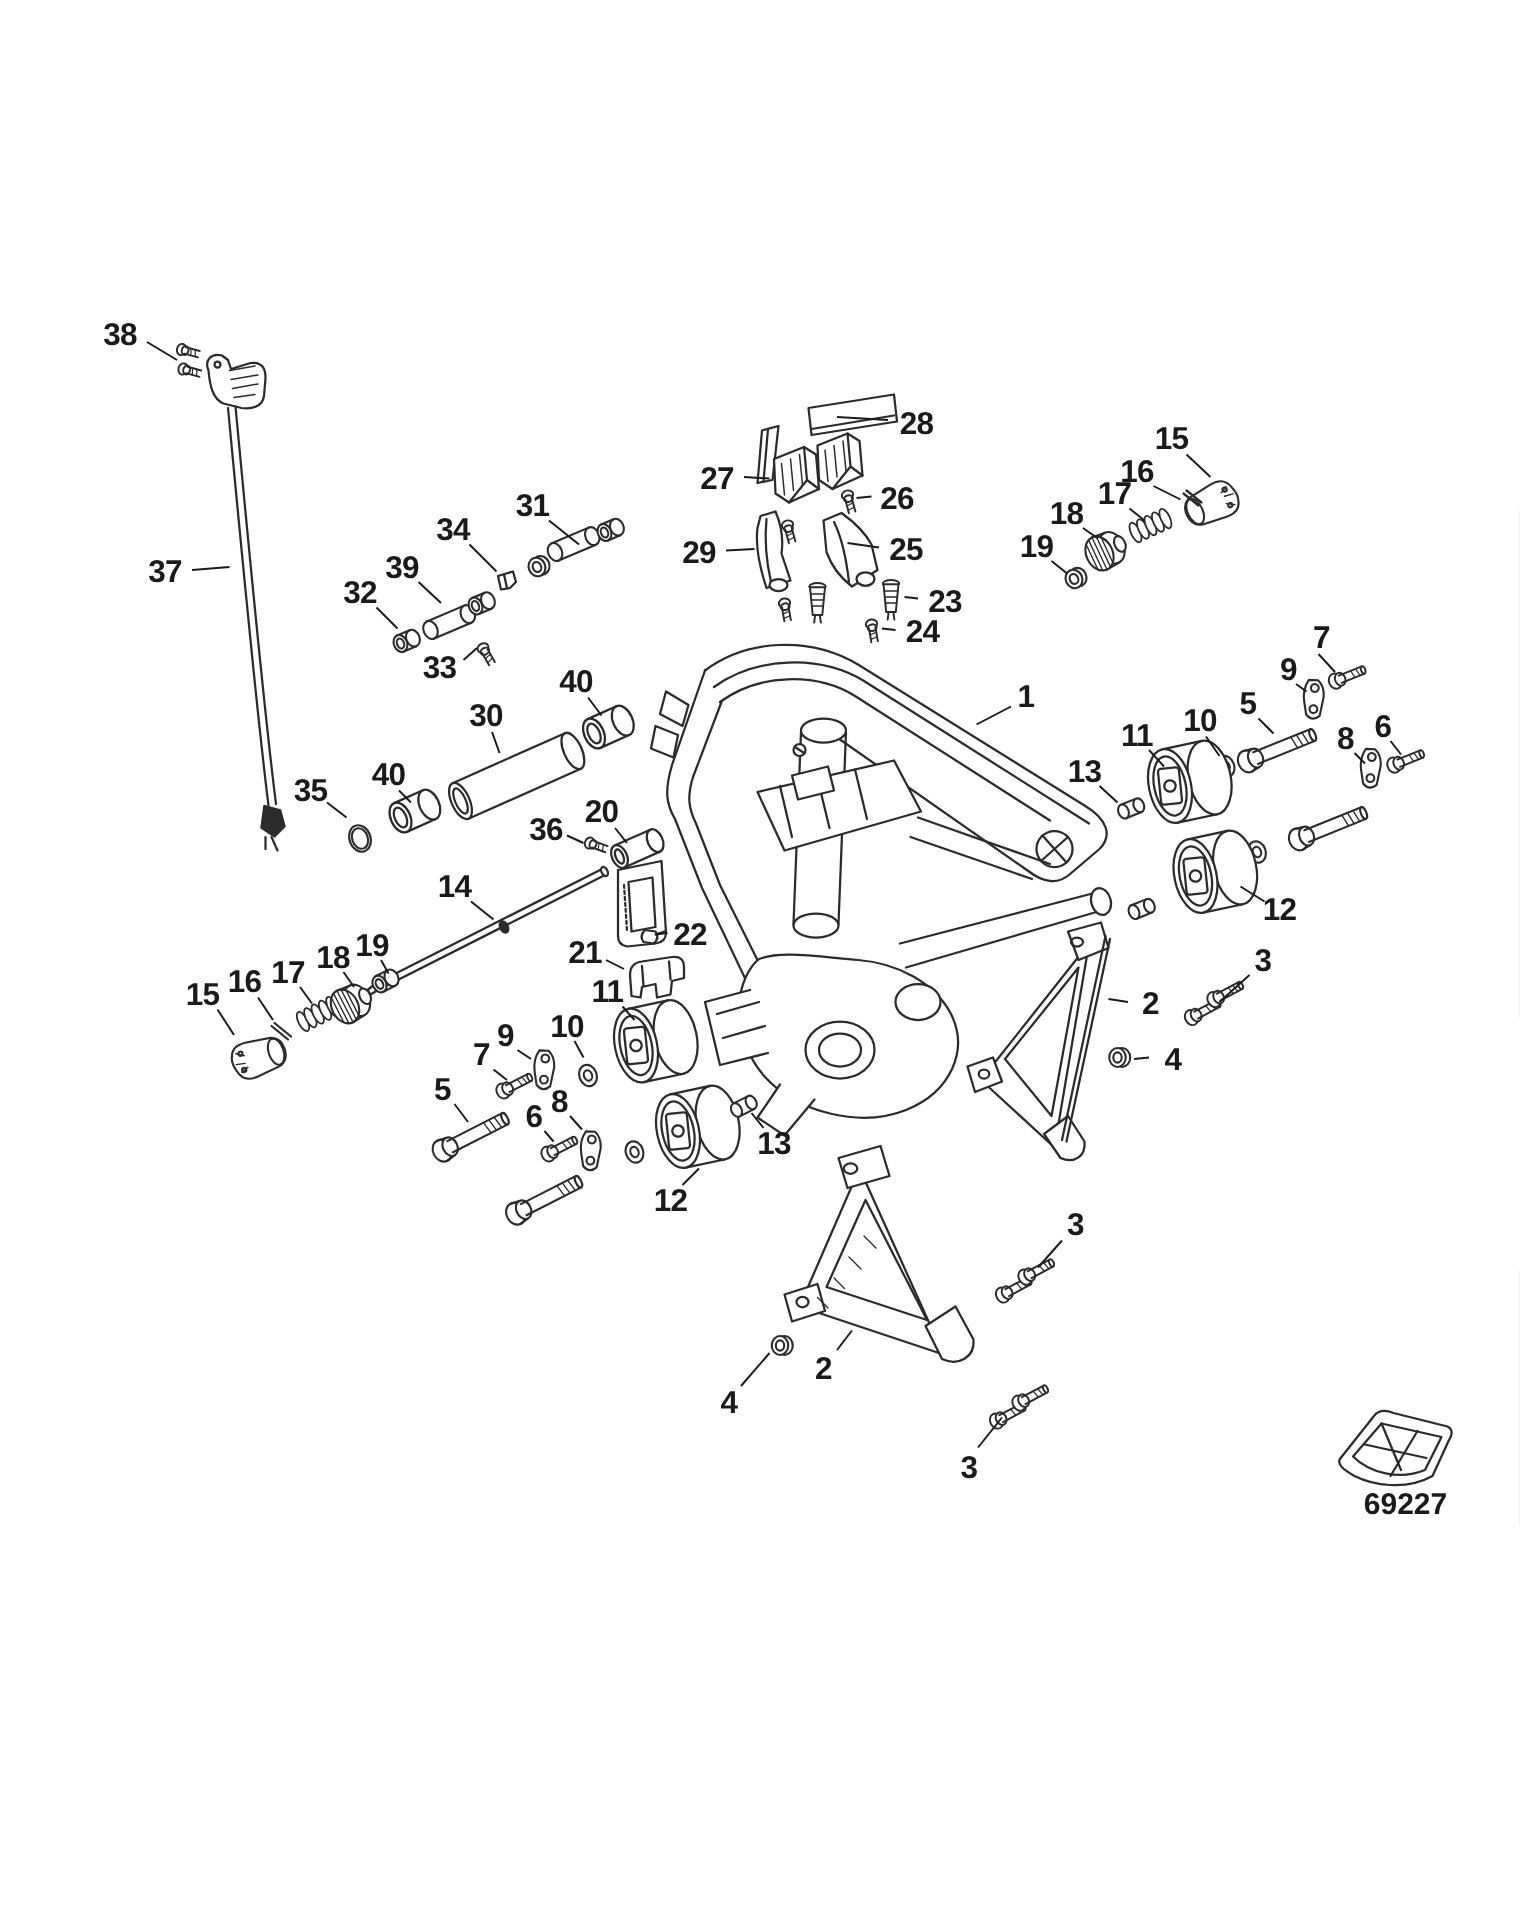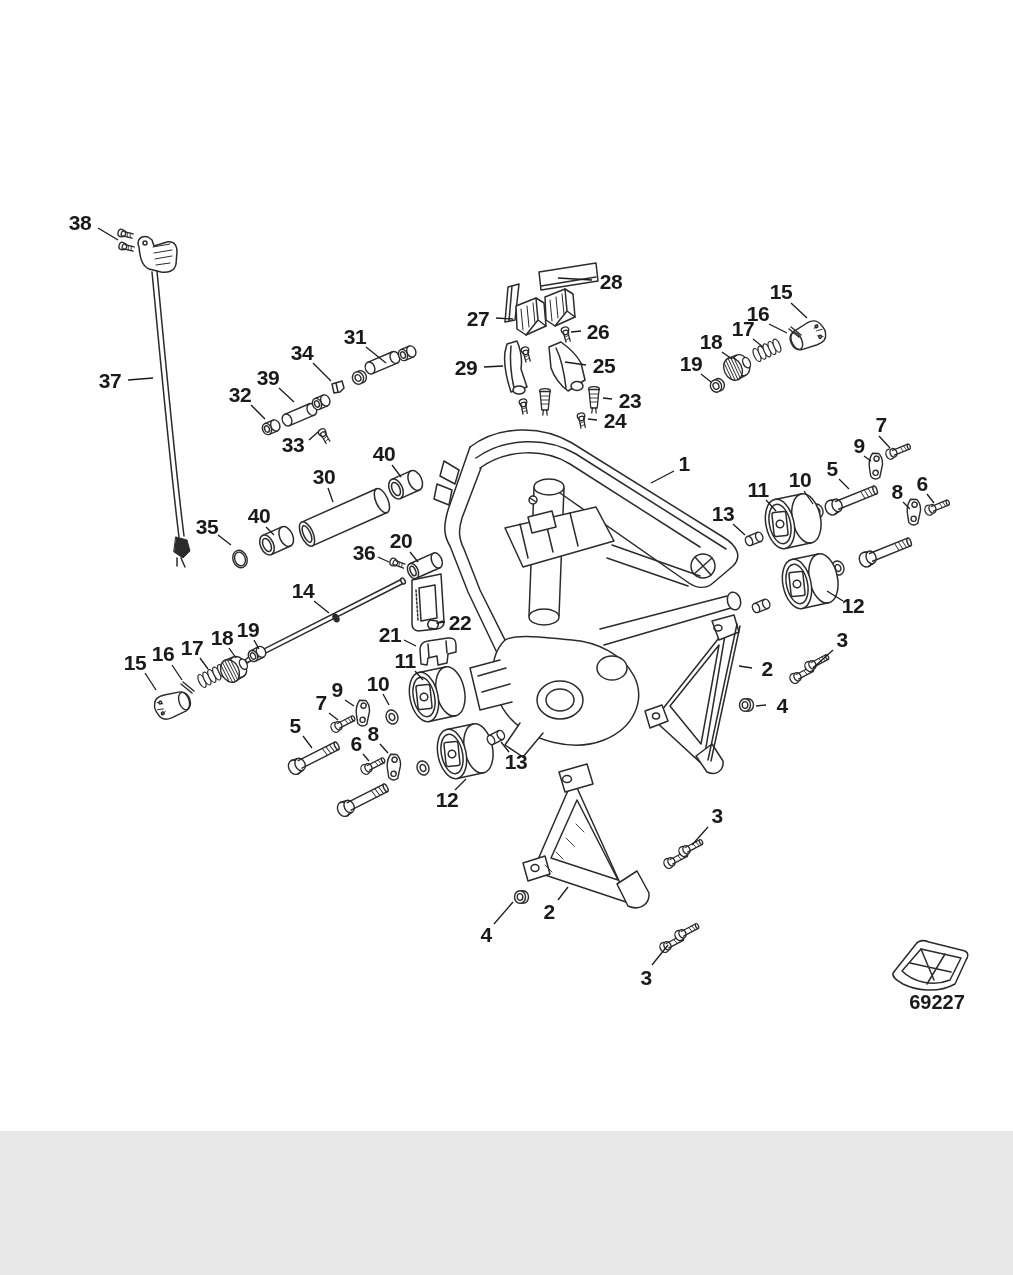--- a/index.html
+++ b/index.html
@@ -1,16 +1,16 @@
 <!DOCTYPE html>
 <html style="--bg: #ffffff; --label: #1a1a1a; --line: #2b2b2b;"><head>
 <meta charset="utf-8">
 <style>
   html,body{margin:0;padding:0;background:#e8e8e8}
-  .canvas{position:relative;width:1013px;height:1131px;background:var(--bg,#ffffff);overflow:hidden;margin:0 auto}
+  .canvas{position:relative;width:1013px;height:1275px;background:var(--bg,#ffffff);overflow:hidden;margin:0 auto}
   svg{display:block}
   .callout{font:bold 21px "Liberation Sans",sans-serif;fill:var(--label,#1a1a1a);text-anchor:middle;letter-spacing:-0.5px}
   .leader{stroke:var(--label,#1a1a1a);stroke-width:1.3;fill:none}
   #diagram-id-label{font:bold 20px "Liberation Sans",sans-serif;fill:var(--label,#1a1a1a);text-anchor:middle}
 </style>
 </head>
 <body>
 
 <div class="canvas">
 <svg width="1013" height="1275" viewBox="0 0 1013 1275" xmlns="http://www.w3.org/2000/svg">

